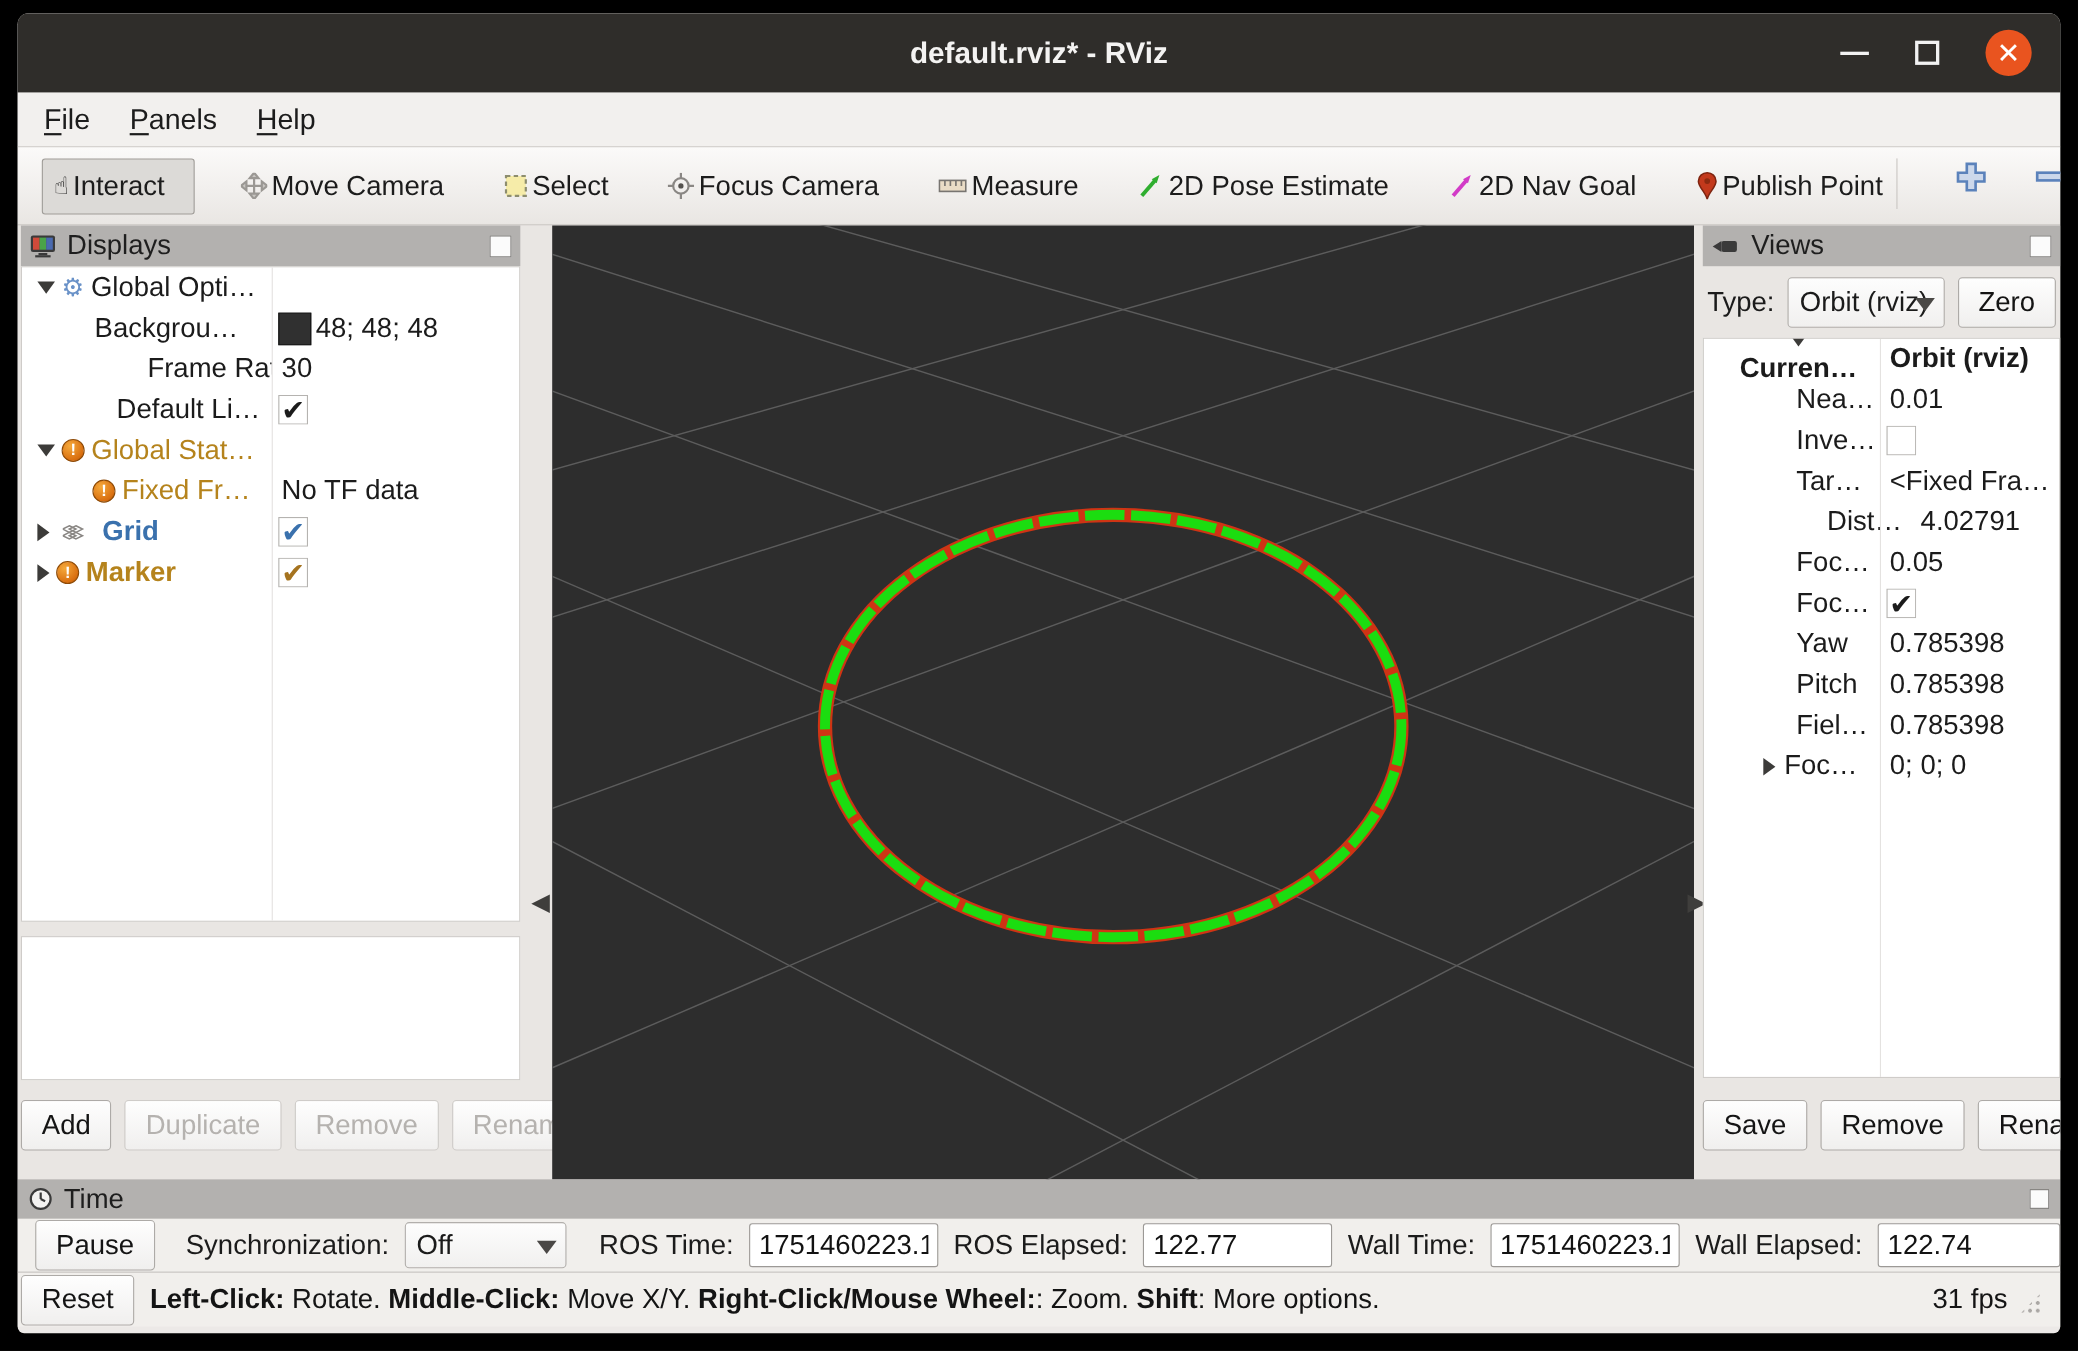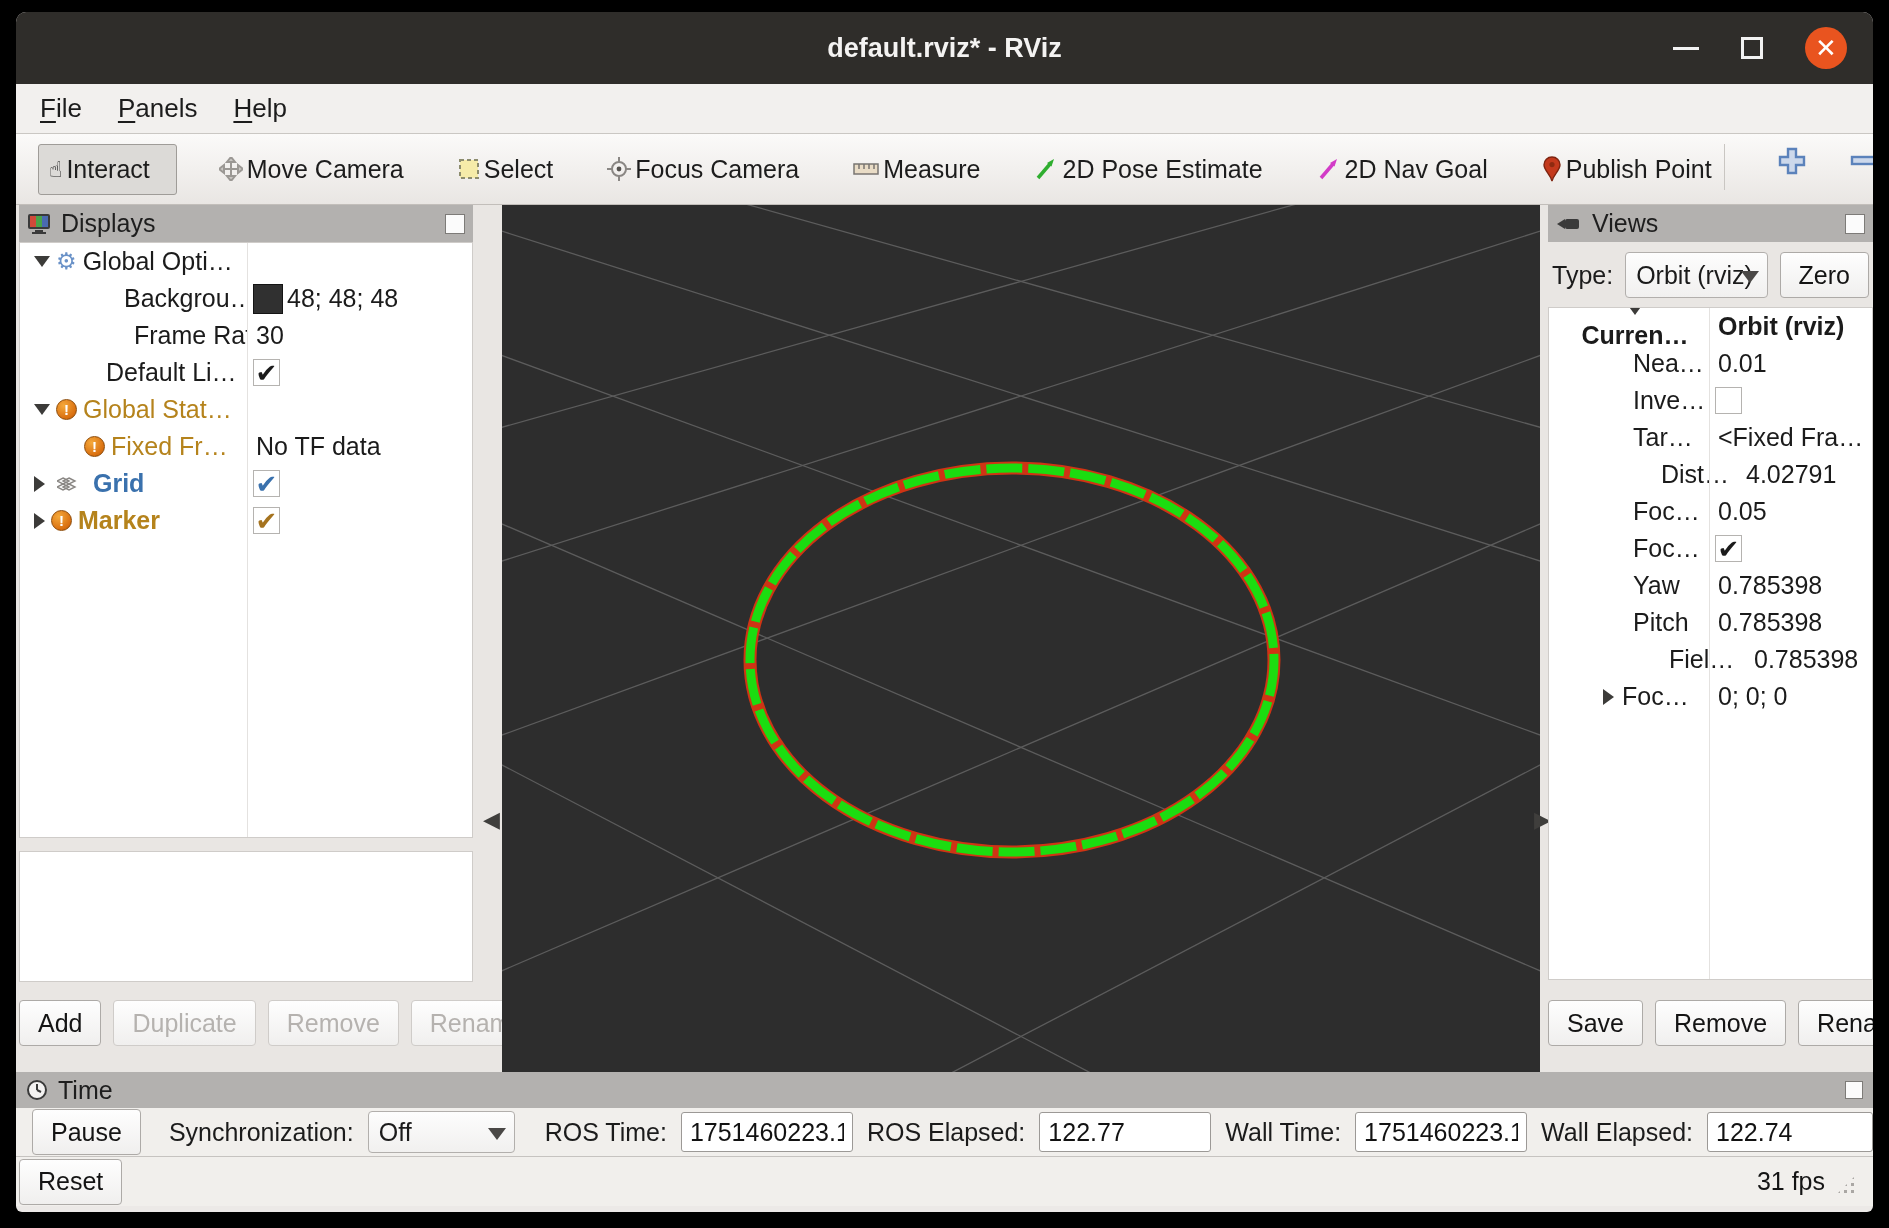--- a/index.html
+++ b/index.html
@@ -249,21 +249,21 @@
           <div class="tname" style="width:227px; padding-left:14px;">
             <span class="exp-open"></span>
             <span class="gear-icon">⚙</span>
             <span>Global Opti…</span>
           </div>
           <div class="tval"></div>
         </div>
 
 
         <div class="trow">
-          <div class="tname" style="width:227px; padding-left:104px;">
+          <div class="tname" style="width:227px; padding-left:66px;">
             <span>Backgrou…</span>
           </div>
           <div class="tval" style="padding-left:6px; gap:4px;">
             <span class="swatch"></span>
             <span>48; 48; 48</span>
           </div>
         </div>
 
         <div class="trow">
           <div class="tname" style="width:227px; padding-left:114px;align-items:flex-end;">
@@ -459,21 +459,21 @@
         <div class="trow">
           <div class="tname" style="width:160px; padding-left:84px;">
               <span>Pitch</span>
             </div>
           <div class="tval">
               <span>0.785398</span>
             </div>
         </div>
 
         <div class="trow">
-          <div class="tname" style="width:160px; padding-left:84px;margin-left:36px;">
+          <div class="tname" style="width:160px; padding-left:84px;">
               <span>Fiel…</span>
             </div>
           <div class="tval">
               <span>0.785398</span>
             </div>
         </div>
 
         <div class="trow">
           <div class="tname" style="width:160px; padding-left:54px; gap:8px;">
             <span class="exp-closed"></span>
@@ -515,19 +515,22 @@
     <span>ROS Elapsed:</span>
     <input class="tin" style="width: 172px;" value="122.77">
     <span>Wall Time:</span>
     <input class="tin" style="width: 172px;" value="1751460223.14">
     <span>Wall Elapsed:</span>
     <input class="tin" style="width: 166px;" value="122.74">
   </div>
 
   <div class="statusbar">
     <div class="btn">Reset</div>
+    <div class="hint">
+      <span class="b">Left-Click:</span><span> Rotate. </span><span class="b">Middle-Click:</span><span> Move X/Y. </span><span class="b">Right-Click/Mouse Wheel:</span><span>: Zoom. </span><span class="b">Shift</span><span>: More options.</span>
+    </div>
     <div class="fpswrap">
       <span>31 fps</span>
       <span class="sizegrip"></span>
     </div>
   </div>
 
 </div>
 
 </body></html>

